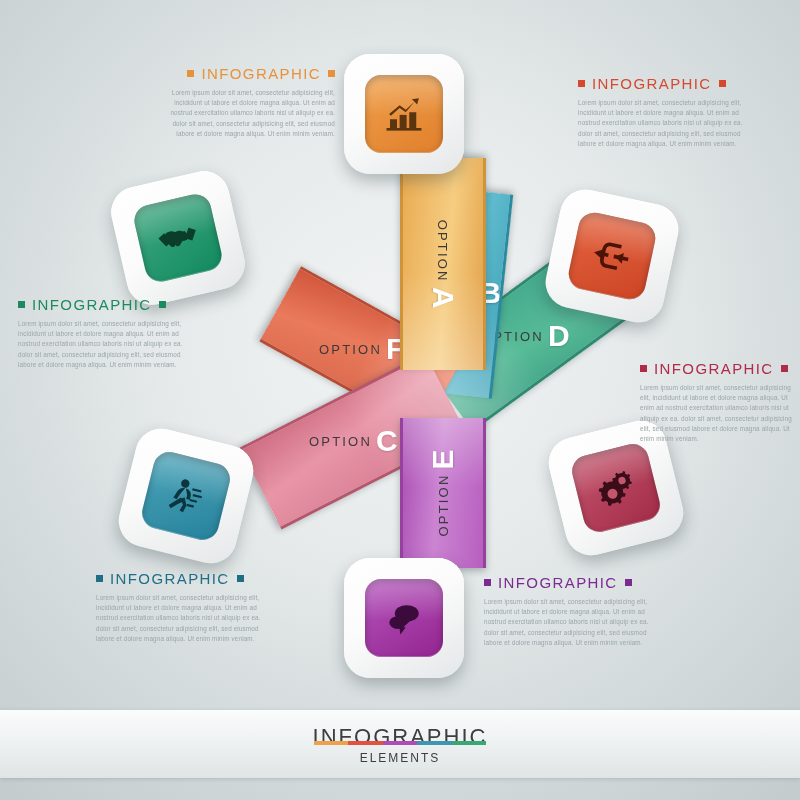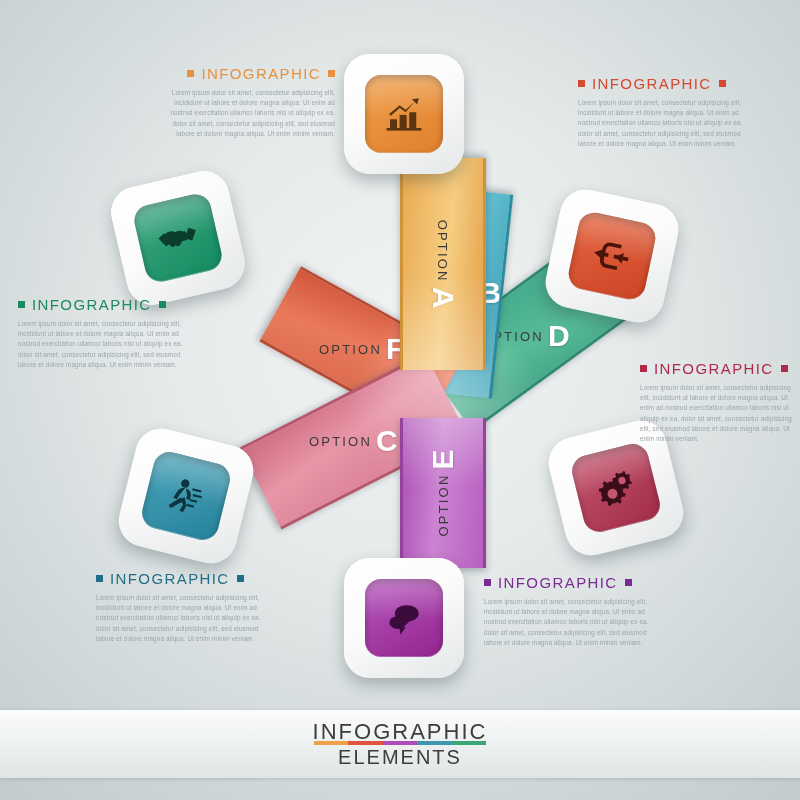--- a/index.html
+++ b/index.html
@@ -70,21 +70,21 @@
   .badge-inner svg { position:relative; z-index:2; }
 
   
   #footer {
     position:absolute; left:0; right:0; bottom:22px; height:68px;
     background:linear-gradient(to bottom,#fbfcfc 0%, #eef1f2 48%, #dfe4e5 100%);
     box-shadow:0 1px 4px rgba(40,55,60,.18);
     display:flex; flex-direction:column; align-items:center; justify-content:center;
   }
   #footer .f1 { font-size:22px; letter-spacing:2px; color:#3d3d3d; }
-  #footer .f2 { font-size:20px; letter-spacing:2px; color:#3d3d3d; margin-top:1px;}
+  #footer .f2 { font-size:12px; letter-spacing:2px; color:#3d3d3d; margin-top:1px;}
   #colorbar { position:absolute; top:31px; left:50%; transform:translateX(-50%);
               width:172px; height:4px; display:flex; }
   #colorbar span { flex:1; }
 </style>
 </head>
 <body>
 
 <div id="stage">
 
   <div class="ribbon" style="left:400px; top:394px; transform:rotate(-126deg);">

